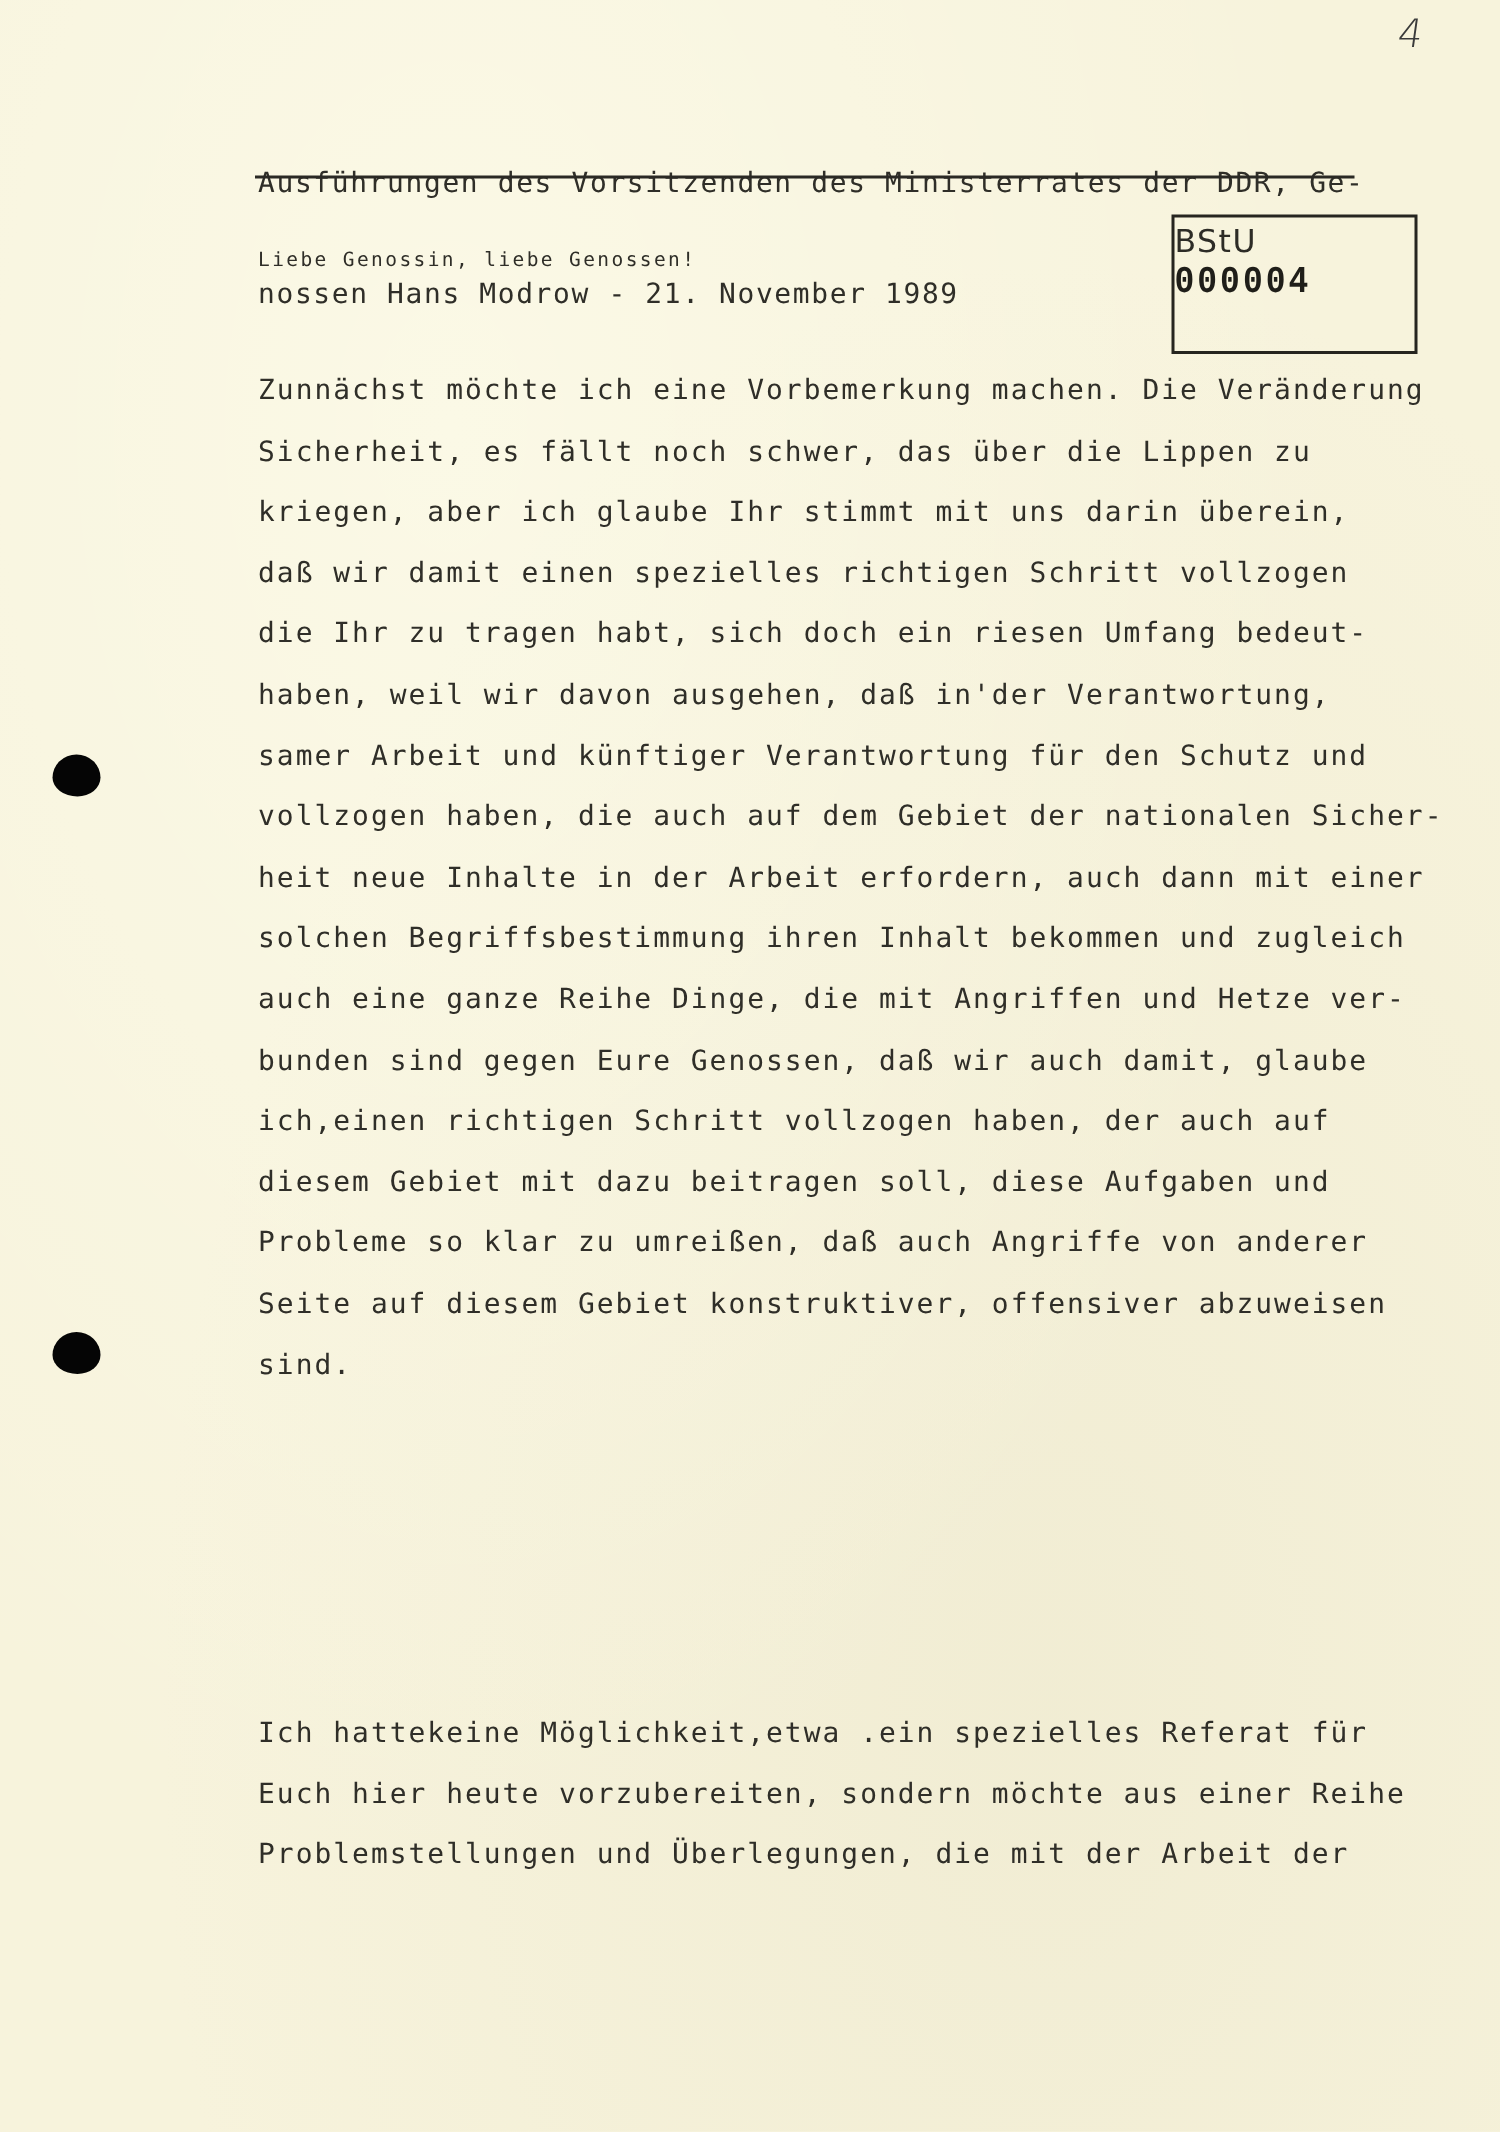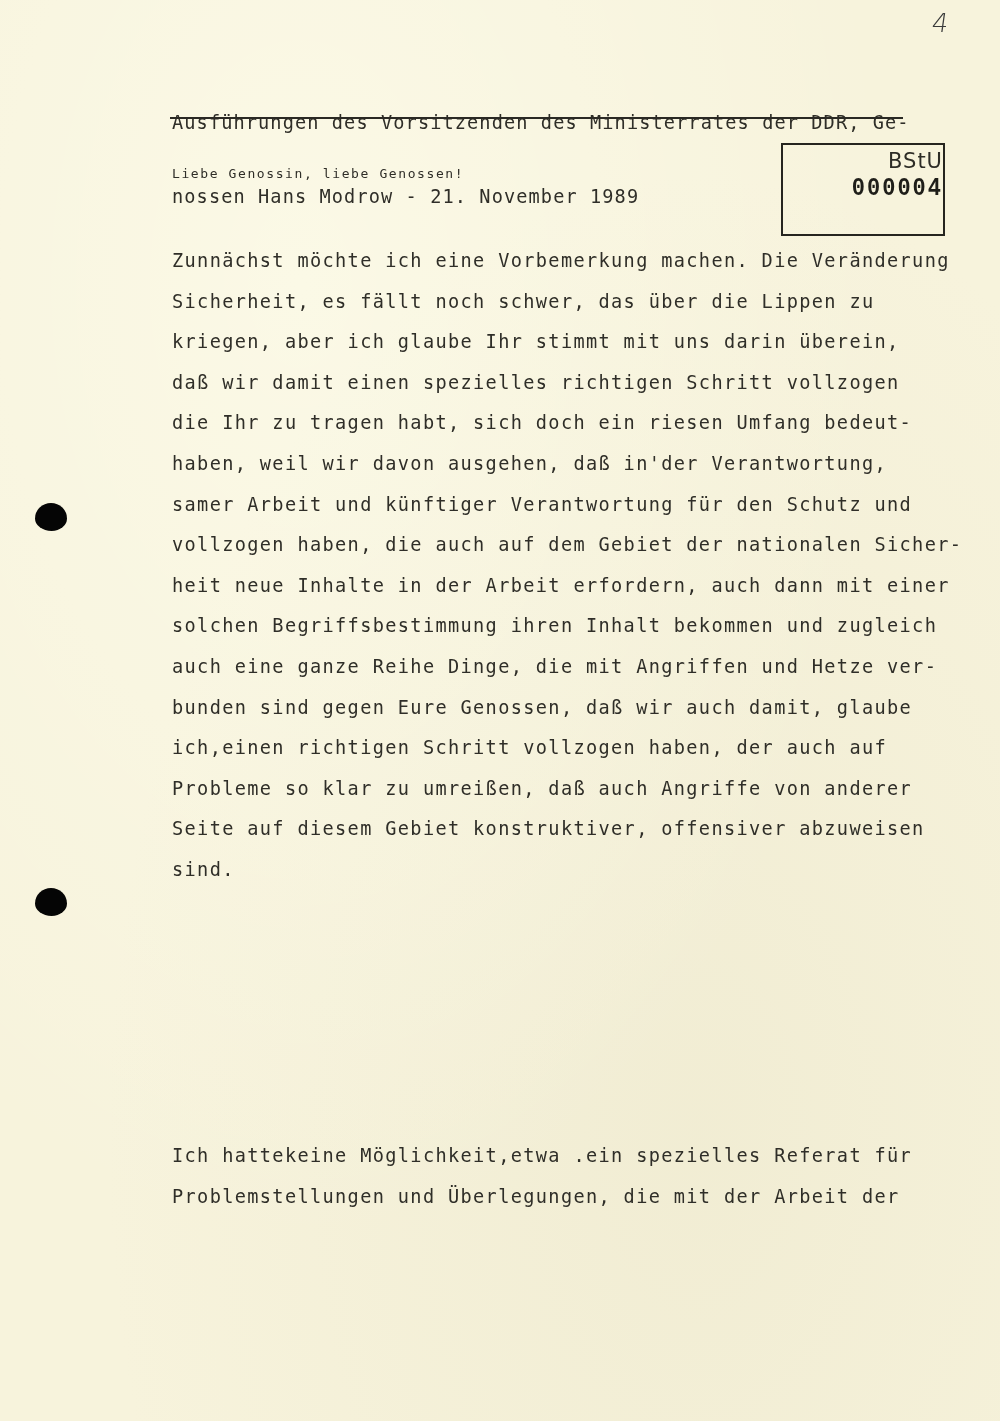--- a/index.html
+++ b/index.html
@@ -58,21 +58,21 @@
       background: #2a2924;
     }
     .stamp {
       position: absolute;
       left: 781px;
       top: 143px;
       width: 164px;
       height: 93px;
       border: 2px solid #26251f;
       box-sizing: border-box;
-      text-align: right;
+      text-align: left;
     }
     .stamp-label {
       display: block;
       margin-top: 4px;
       font-family: "DejaVu Sans", sans-serif;
       font-size: 21px;
       letter-spacing: 1px;
       color: #2d2c26;
     }
     .stamp-number {
@@ -146,26 +146,28 @@
     <span class="body-line">daß wir damit einen spezielles richtigen Schritt vollzogen</span>
     <span class="body-line">die Ihr zu tragen habt, sich doch ein riesen Umfang bedeut-</span>
     <span class="body-line">haben, weil wir davon ausgehen, daß in'der Verantwortung,</span>
     <span class="body-line">samer Arbeit und künftiger Verantwortung für den Schutz und</span>
     <span class="body-line">vollzogen haben, die auch auf dem Gebiet der nationalen Sicher-</span>
     <span class="body-line">heit neue Inhalte in der Arbeit erfordern, auch dann mit einer</span>
     <span class="body-line">solchen Begriffsbestimmung ihren Inhalt bekommen und zugleich</span>
     <span class="body-line">auch eine ganze Reihe Dinge, die mit Angriffen und Hetze ver-</span>
     <span class="body-line">bunden sind gegen Eure Genossen, daß wir auch damit, glaube</span>
     <span class="body-line">ich,einen richtigen Schritt vollzogen haben, der auch auf</span>
+    <span class="body-line">diesem Gebiet mit dazu beitragen soll, diese Aufgaben und</span>
     <span class="body-line">Probleme so klar zu umreißen, daß auch Angriffe von anderer</span>
     <span class="body-line">Seite auf diesem Gebiet konstruktiver, offensiver abzuweisen</span>
     <span class="body-line">sind.</span>
   </div>
 
   <div class="body-text para-2">
     <span class="body-line">Ich hattekeine Möglichkeit,etwa .ein spezielles Referat für</span>
+    <span class="body-line">Euch hier heute vorzubereiten, sondern möchte aus einer Reihe</span>
     <span class="body-line">Problemstellungen und Überlegungen, die mit der Arbeit der</span>
   </div>
 
   <div class="hole hole-1"></div>
   <div class="hole hole-2"></div>
 
 </div>
 
 </body></html>

